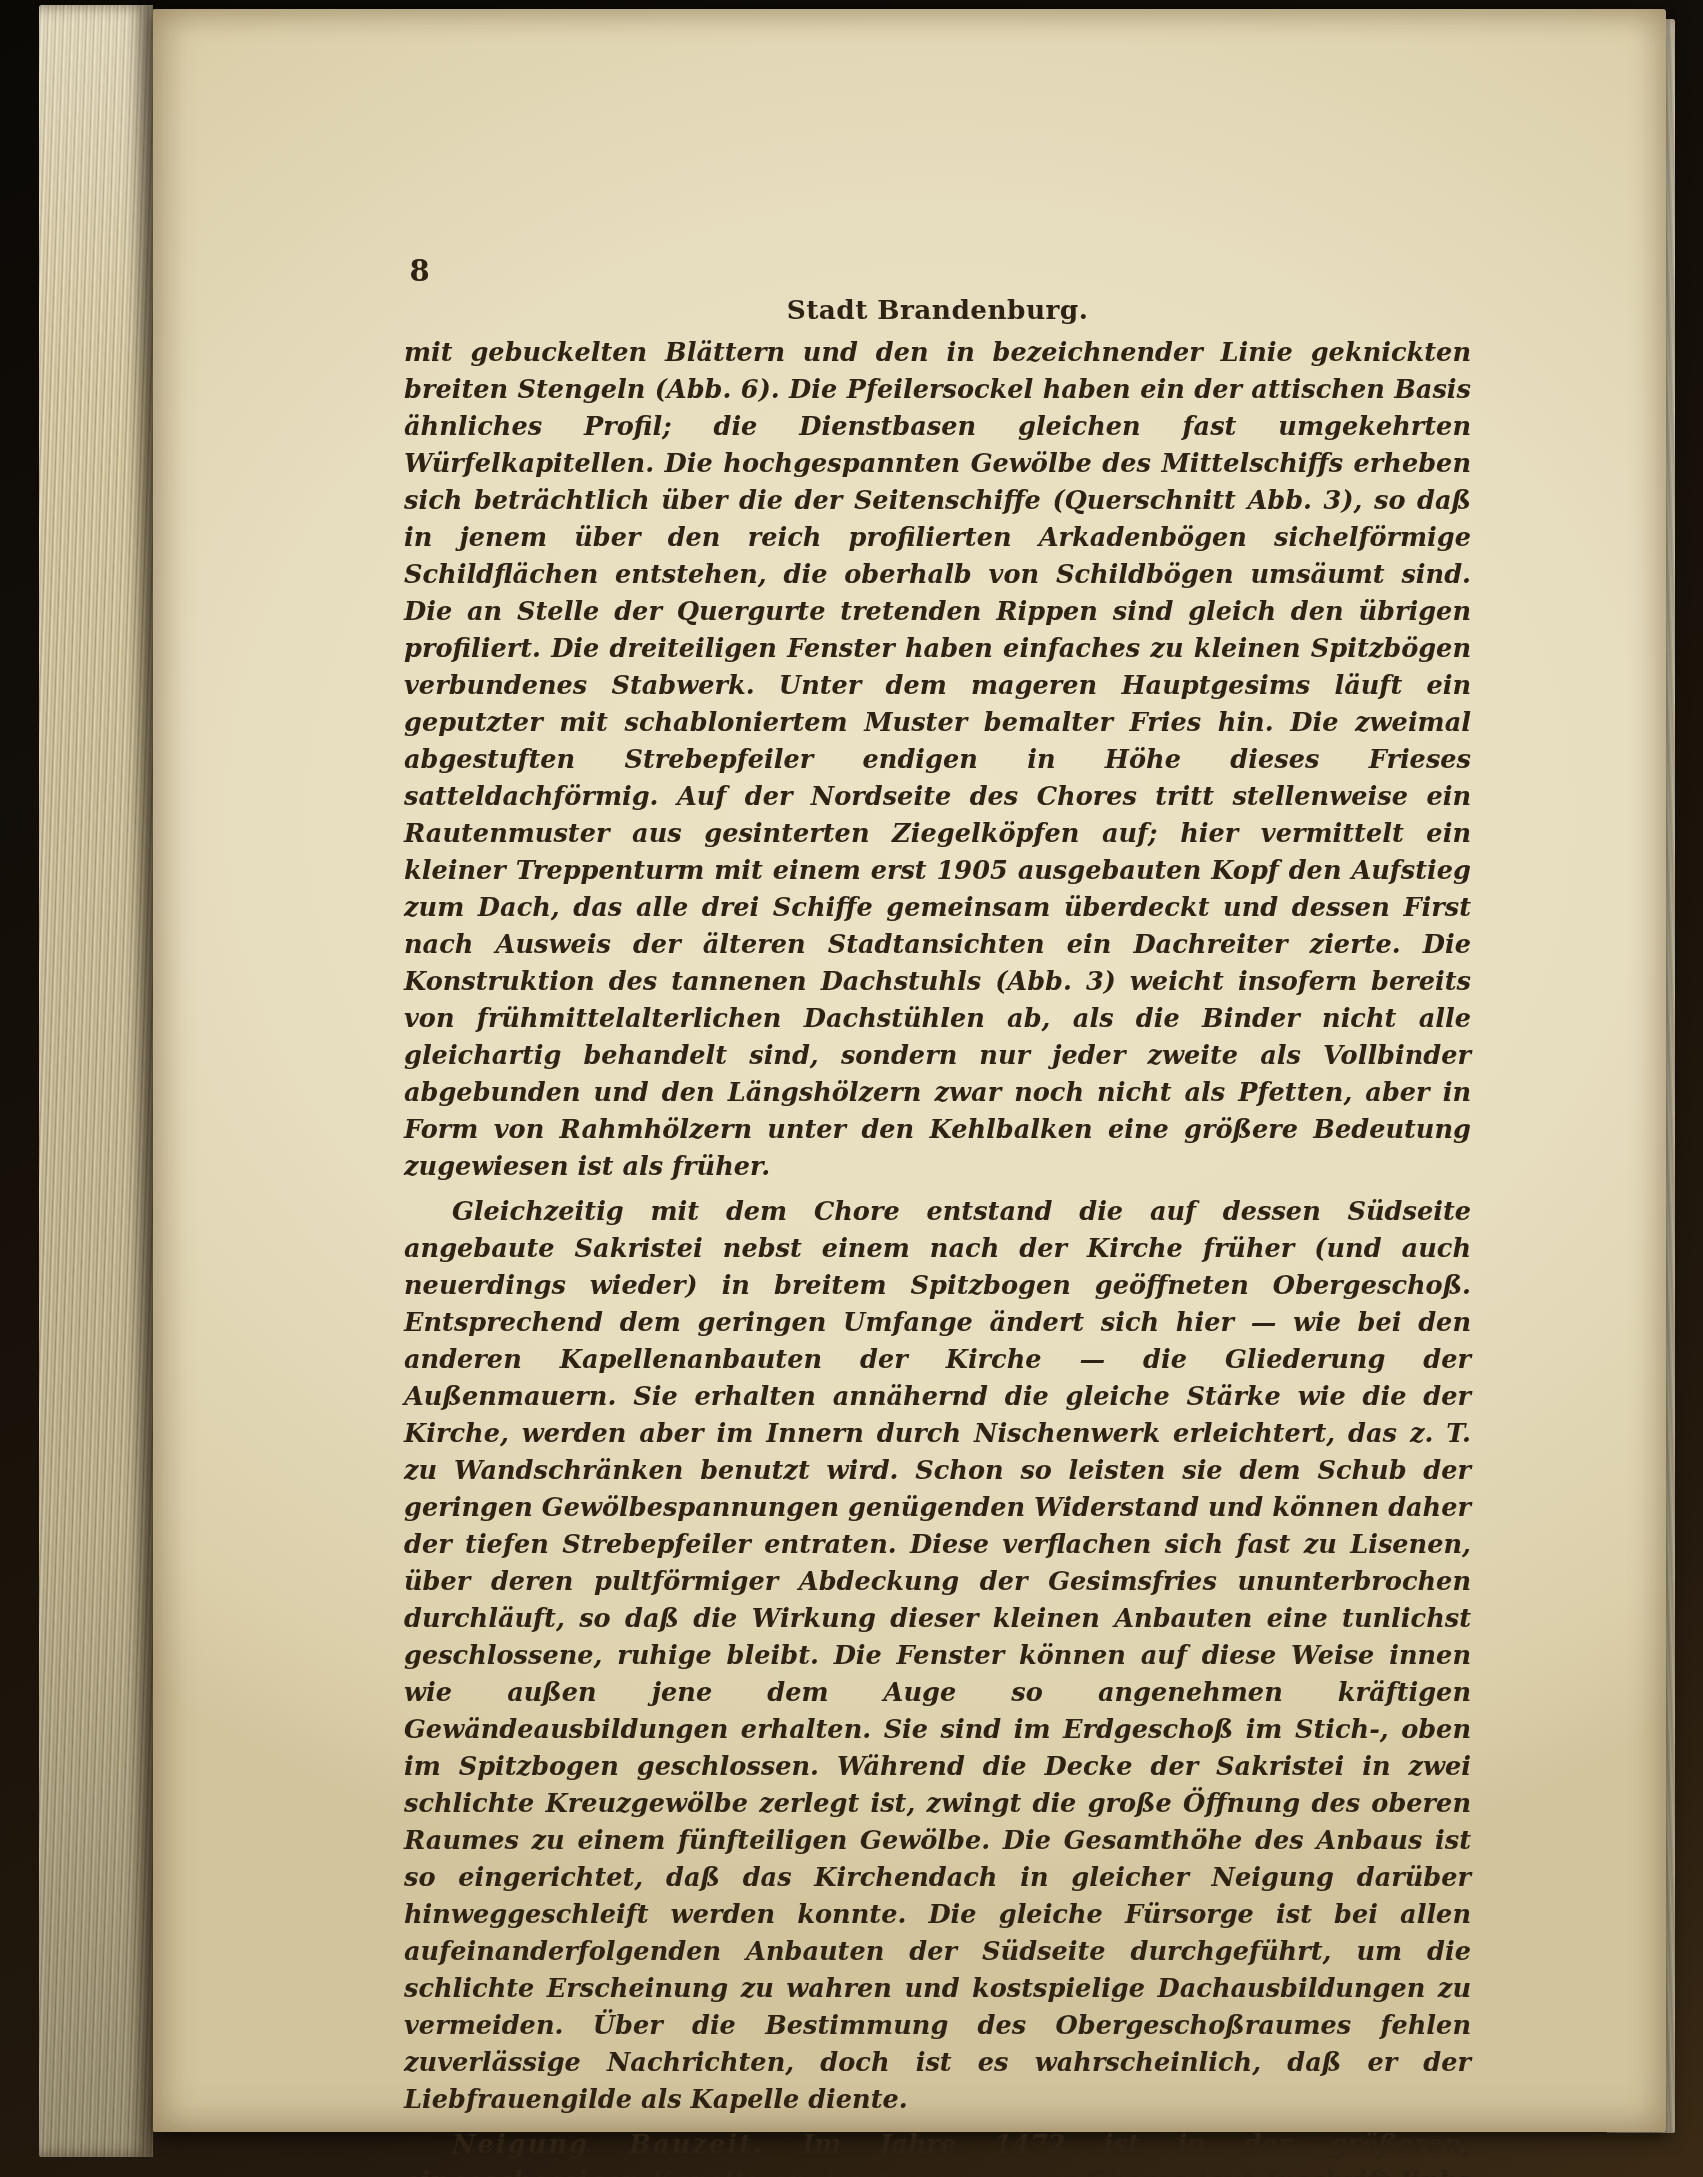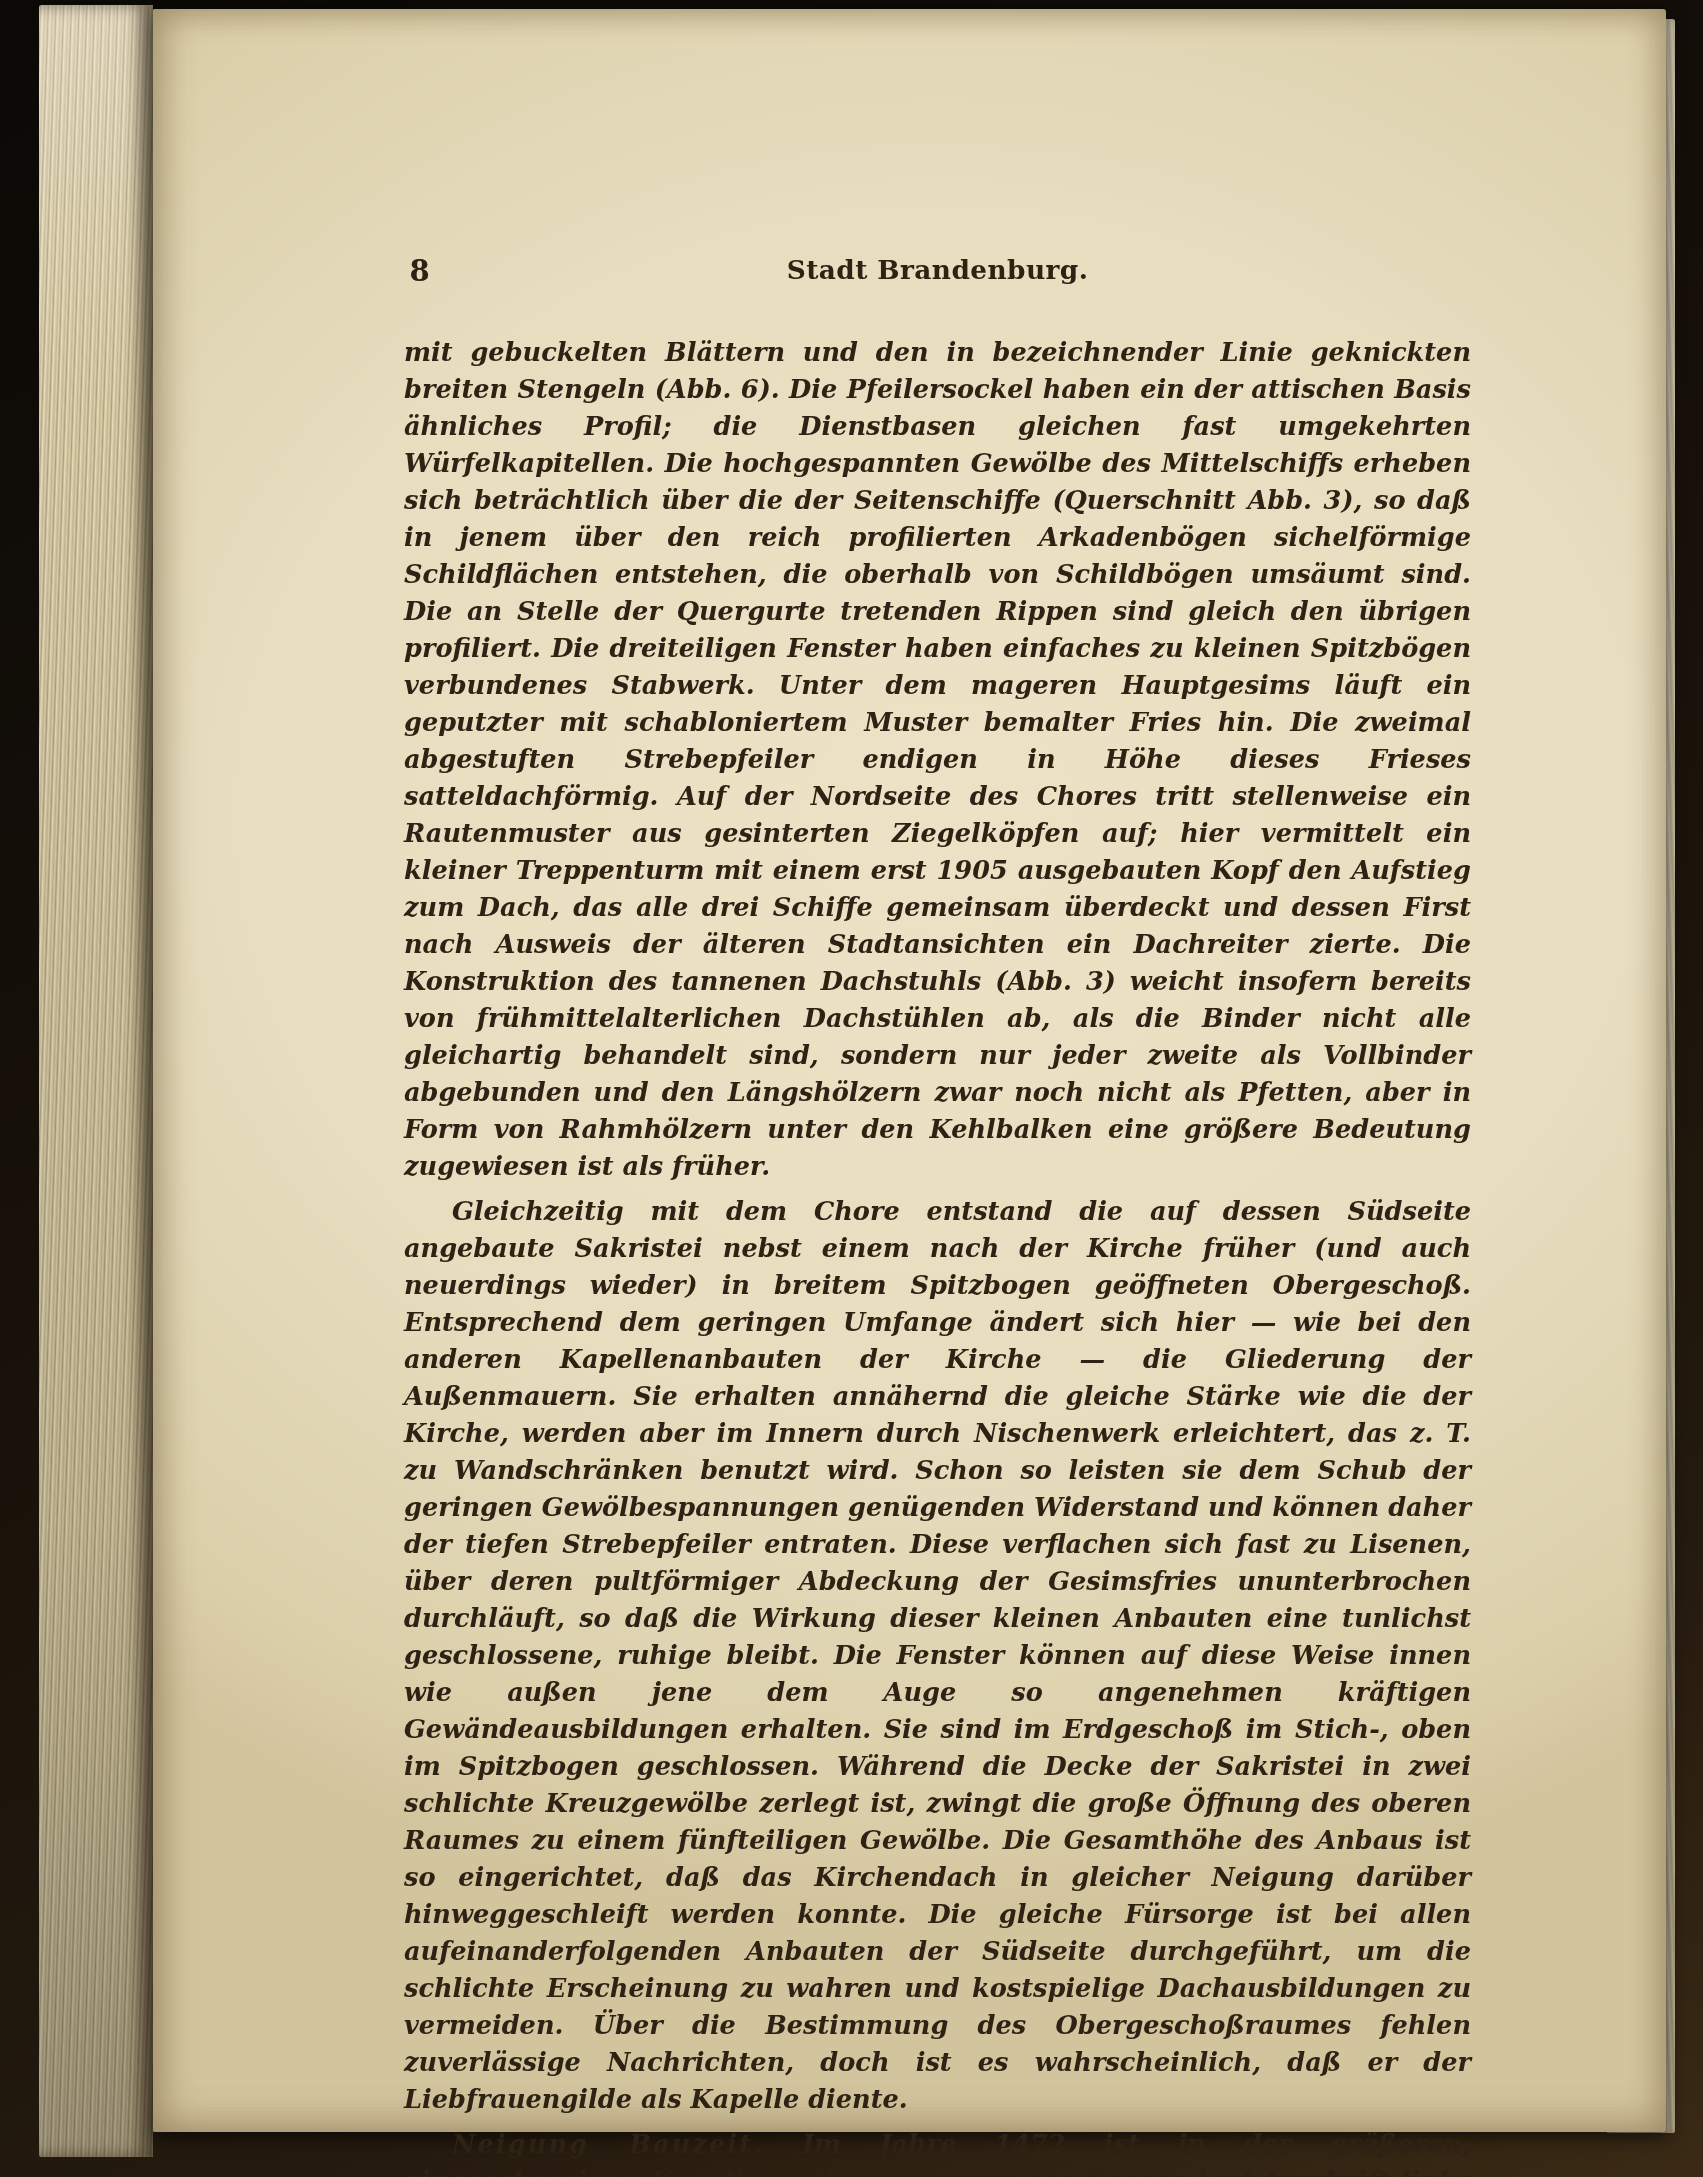--- a/index.html
+++ b/index.html
@@ -56,20 +56,21 @@
   .pagenum {
     position: absolute; left: 13.6px; top: 0.9px;
     font-size: 29px;
     letter-spacing: 0.9px;
   }
   .running-header {
     display: block;
     text-align: center;
     font-size: 26.4px;
     letter-spacing: 0.4px;
+    margin-top: 40px;
   }
   .text {
     position: absolute; left: 243px; top: 317px;
     width: 1083px;
     font-size: 25.6px;
     line-height: 37px;
     font-weight: bold;
     text-align: justify;
     -webkit-hyphens: auto; hyphens: auto;
   }

